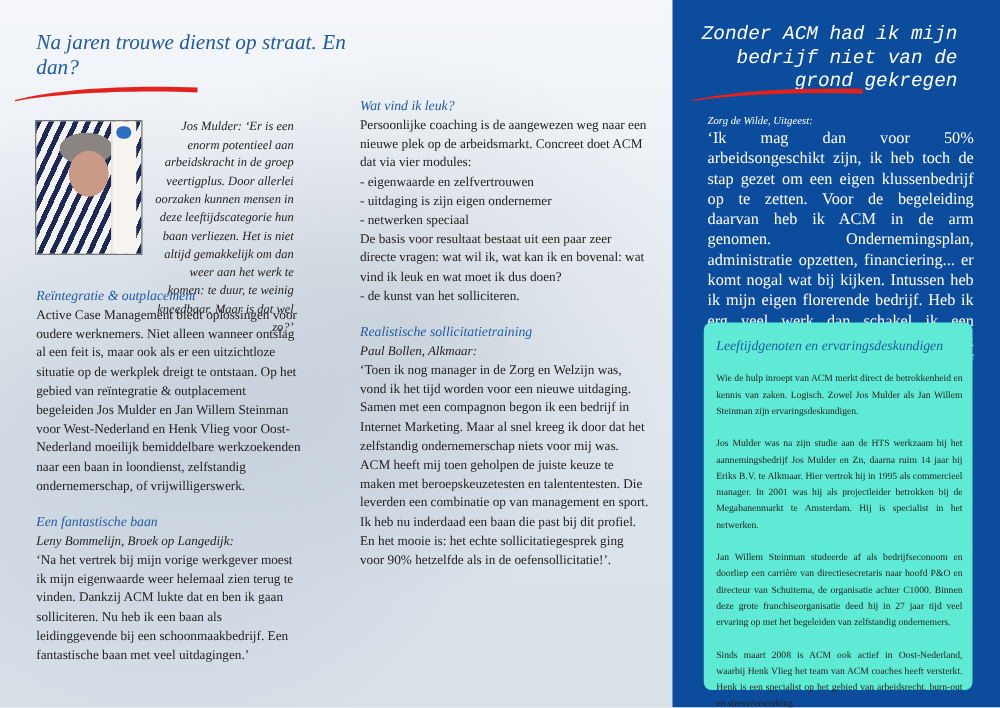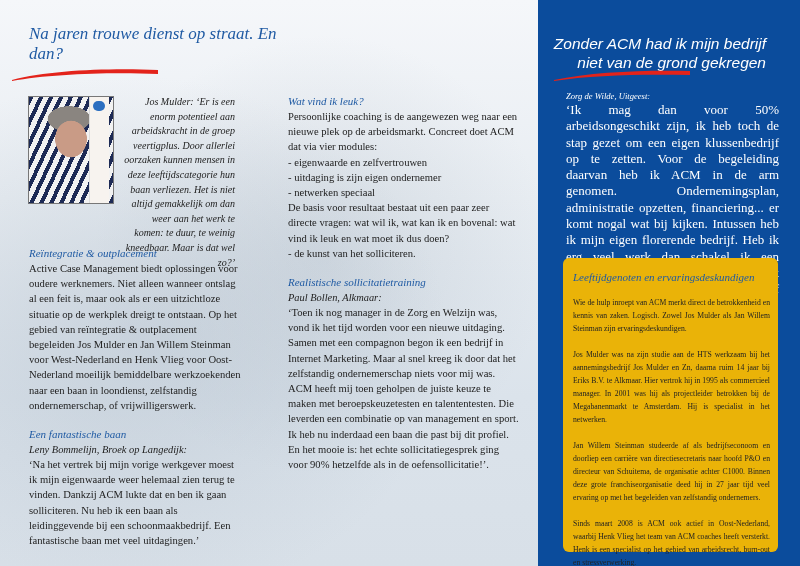--- a/index.html
+++ b/index.html
@@ -37,52 +37,52 @@
     border-left: 1px solid #ddd;
   }
   .photo .marker { position: absolute; right: 8px; top: 4px; width: 12px; height: 10px; border-radius: 5px; background: #2d6fc0; }
   .quote-italic {
     position: absolute; left: 120px; top: 95px; width: 115px;
     font-family: "Liberation Serif", serif; font-style: italic;
     font-size: 10px; line-height: 14.6px; color: #222; text-align: right;
   }
   .subhead {
     font-family: "Liberation Serif", serif; font-style: italic;
-    color: #1f5aa3; font-size: 11px; line-height: 16px; margin-top: 16px;
+    color: #1f5aa3; font-size: 11px; line-height: 16px;
   }
   .body-text {
     font-family: "Liberation Serif", serif;
     font-size: 10.6px; line-height: 15.2px; color: #222;
   }
   .byline { font-family: "Liberation Serif", serif; font-style: italic; font-size: 10.4px; line-height: 15px; color: #222; }
   .col1 { position: absolute; left: 29px; width: 215px; }
   .col2 { position: absolute; left: 288px; width: 232px; }
 
   .panel {
     position: absolute; left: 538px; top: 0; width: 262px; height: 566px;
     background: #0b4c9c;
   }
   .panel-title {
     position: absolute; right: 36px; top: 18px; width: 230px; text-align: right;
-    font-family: Liberation Sans, sans-serif; font-style: italic;
-    font-size: 15.5px; line-height: 19px; color: #ffffff; margin-top: 16px;
+    font-family: Liberation Mono, monospace; font-style: italic;
+    font-size: 15.5px; line-height: 19px; color: #ffffff;
   }
   .panel-byline {
     position: absolute; left: 566px; top: 89px; width: 215px;
     font-family: "Liberation Serif", serif; font-style: italic;
     font-size: 8.6px; line-height: 14px; color: #ffffff;
   }
   .panel-quote {
     position: absolute; left: 566px; top: 102px; width: 213px;
     font-family: "Liberation Serif", serif;
     font-size: 13px; line-height: 16.3px; color: #ffffff; text-align: justify;
   }
   .box {
     position: absolute; left: 563px; top: 258px; width: 215px; height: 294px;
-    background: #eab308; border-radius: 6px;
+    background: #5eead4; border-radius: 6px;
     padding: 12px 8px 8px 10px;
   }
   .box-title {
     font-family: "Liberation Serif", serif; font-style: italic;
     font-size: 11px; line-height: 14px; color: #1f5aa3; margin-bottom: 12px;
   }
   .box-p {
     font-family: "Liberation Serif", serif;
     font-size: 7.7px; line-height: 13px; color: #222; text-align: justify;
     margin-bottom: 13px;

